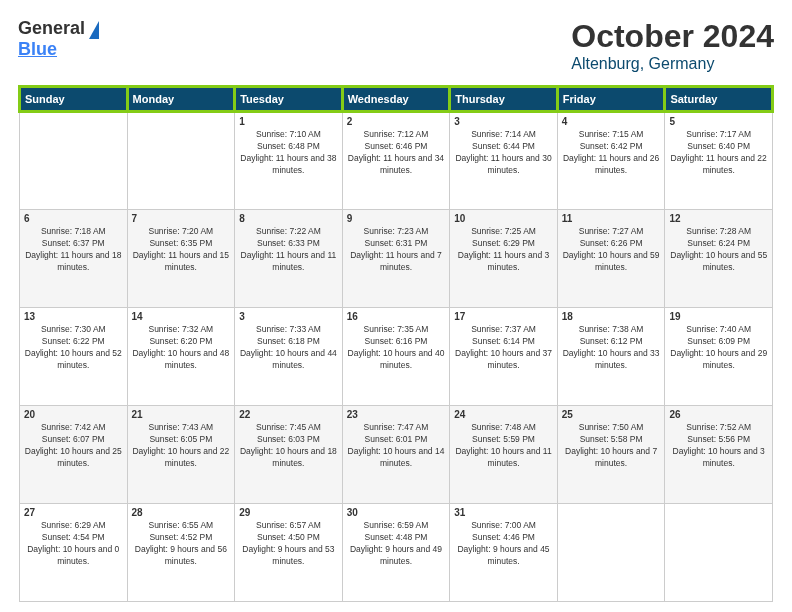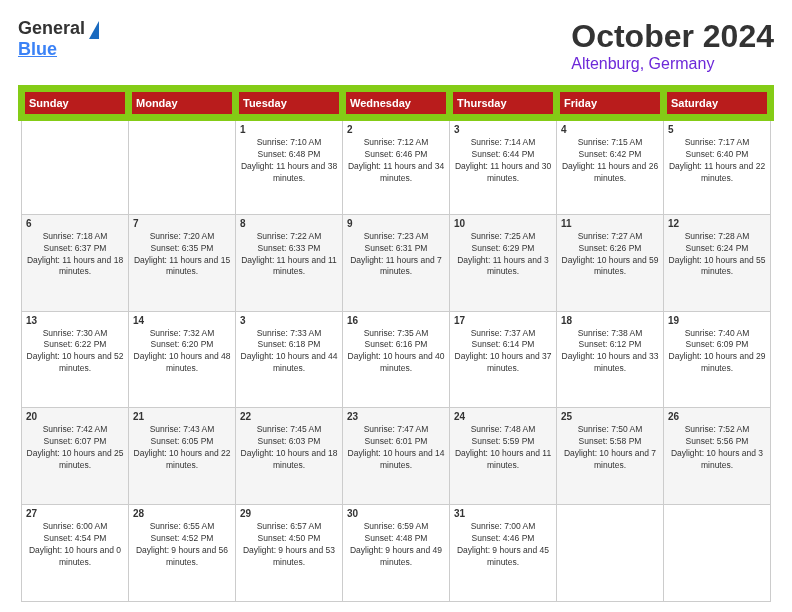--- a/index.html
+++ b/index.html
@@ -54,35 +54,35 @@
     }
     .title-section {
     }
     .month-title {
       font-size: 32px;
       font-weight: bold;
       color: #333;
     }
     .location-title {
       font-size: 16px;
-      color: #6d28d9;
+      color: #0c4a6e;
     }
     .calendar-table {
       width: 100%;
       border-collapse: collapse;
       flex: 1;
     }
     .calendar-table th {
-      background-color: #b91c1c;
+      background-color: #0c4a6e;
       color: #fff;
       font-size: 11px;
       font-weight: bold;
       padding: 5px 4px;
       text-align: left;
-      border: 7px solid #84cc16;
+      border: 3px solid #84cc16;
     }
     .calendar-table td {
       border: 1px solid #ccc;
       vertical-align: top;
       padding: 3px 4px;
       font-size: 8.5px;
       color: #333;
       width: calc(100% / 7);
       height: 80px;
       background: #fff;
@@ -347,21 +347,21 @@
   <span>Sunrise: 7:52 AM</span><br>
   <span>Sunset: 5:56 PM</span><br>
   <span>Daylight: 10 hours and 3 minutes.</span>
 </div>
           </td>
         </tr>
         <tr>
           <td>
             <span class="day-number">27</span>
 <div class="day-info">
-  <span>Sunrise: 6:00 AM</span><br>
+  <span>Sunrise: 6:29 AM</span><br>
   <span>Sunset: 4:54 PM</span><br>
   <span>Daylight: 10 hours and 0 minutes.</span>
 </div>
           </td>
           <td>
             <span class="day-number">28</span>
 <div class="day-info">
   <span>Sunrise: 6:55 AM</span><br>
   <span>Sunset: 4:52 PM</span><br>
   <span>Daylight: 9 hours and 56 minutes.</span>

